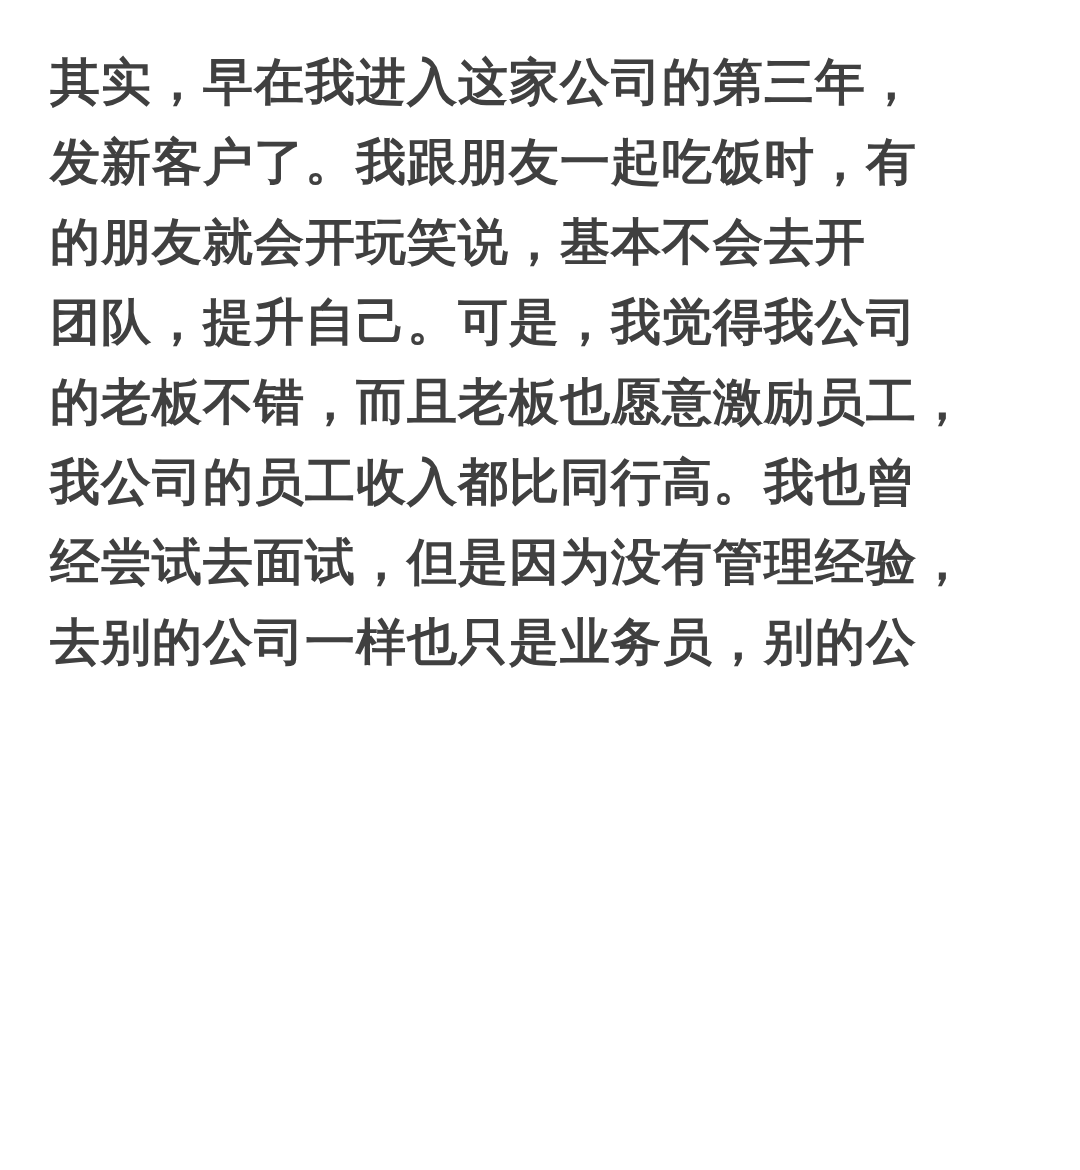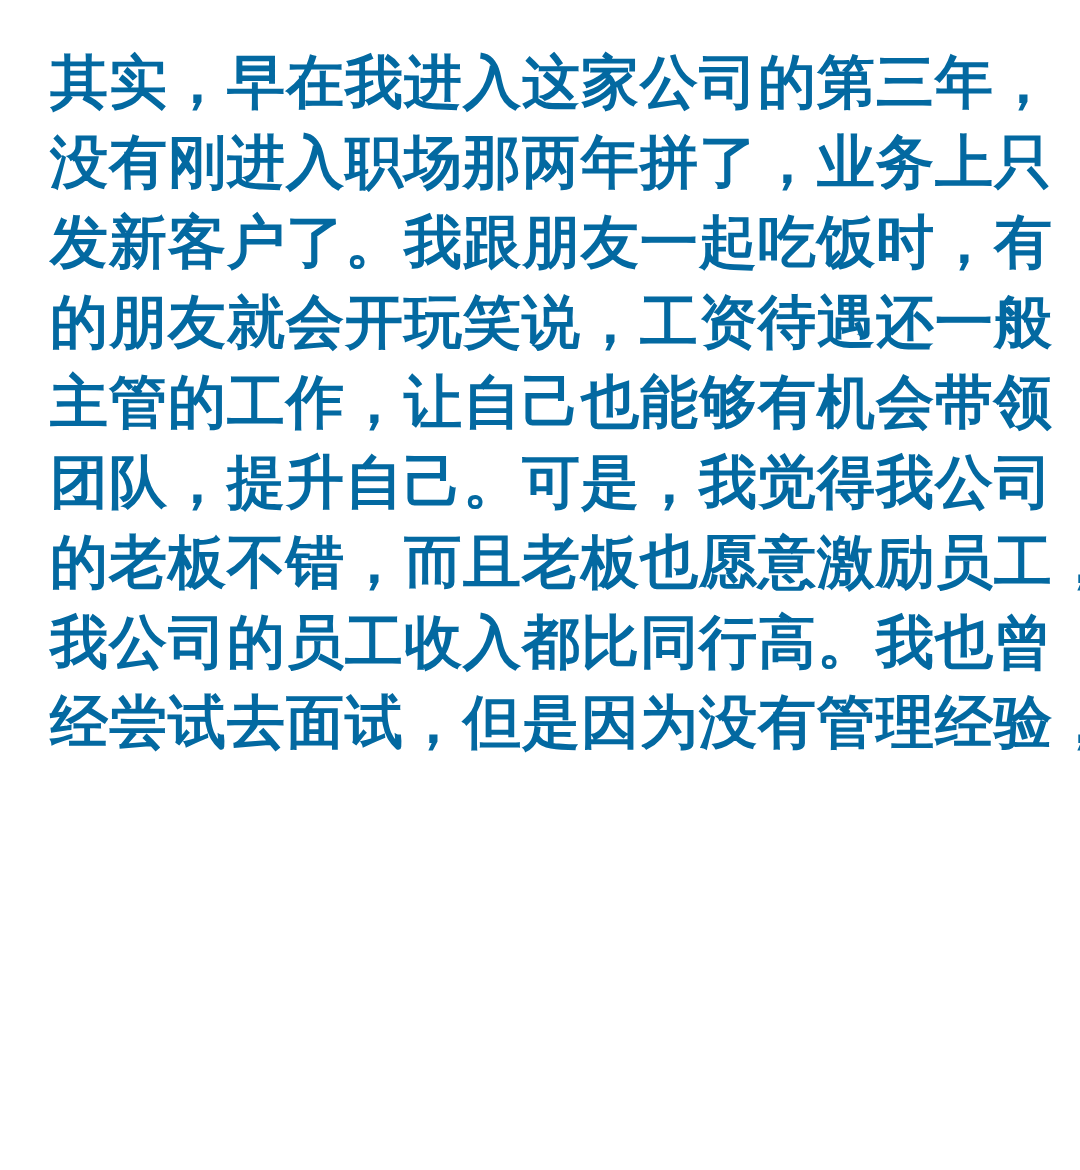--- a/index.html
+++ b/index.html
@@ -11,36 +11,35 @@
     height: 1170px;
     background: #ffffff;
     overflow: hidden;
   }
   .article {
     box-sizing: border-box;
     width: 992px;
     padding: 42px 10px 0 50px;
     font-family: "DejaVu Sans", "Liberation Sans", sans-serif;
     font-weight: bold;
-    font-size: 58px;
-    color: #0369a1;
+    font-size: 50px;
+    color: #404040;
   }
   .text-line {
     height: 80px;
     line-height: 80px;
     letter-spacing: 1px;
     white-space: nowrap;
   }
 </style>
 </head>
 <body>
 
 <div class="article">
   <div class="text-line">其实，早在我进入这家公司的第三年，</div>
-  <div class="text-line">没有刚进入职场那两年拼了，业务上只</div>
   <div class="text-line">发新客户了。我跟朋友一起吃饭时，有</div>
-  <div class="text-line">的朋友就会开玩笑说，工资待遇还一般</div>
-  <div class="text-line">主管的工作，让自己也能够有机会带领</div>
+  <div class="text-line">的朋友就会开玩笑说，基本不会去开</div>
   <div class="text-line">团队，提升自己。可是，我觉得我公司</div>
   <div class="text-line">的老板不错，而且老板也愿意激励员工，</div>
   <div class="text-line">我公司的员工收入都比同行高。我也曾</div>
   <div class="text-line">经尝试去面试，但是因为没有管理经验，</div>
+  <div class="text-line">去别的公司一样也只是业务员，别的公</div>
 </div>
 
 </body></html>

